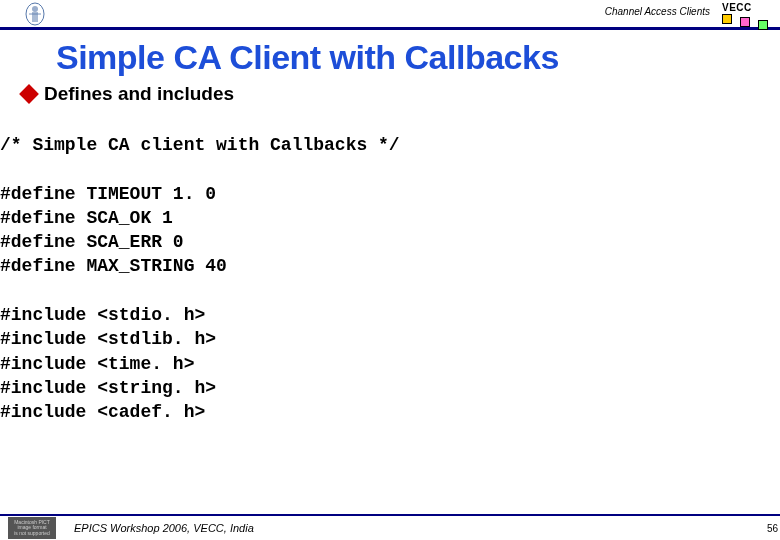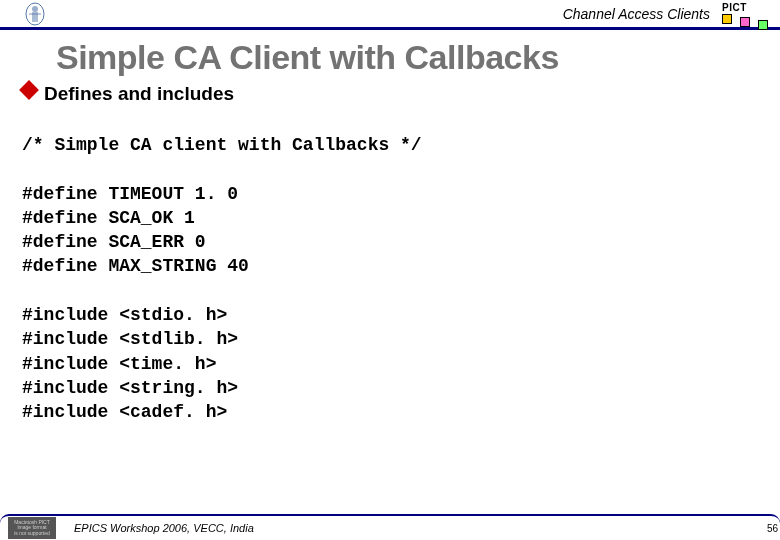--- a/index.html
+++ b/index.html
@@ -24,21 +24,21 @@
       display: flex;
       align-items: center;
       justify-content: center;
       margin-left: 10px;
     }
     .emblem-svg { width: 24px; height: 26px; }
     .header-label {
       position: absolute;
       right: 70px;
       top: 6px;
-      font-size: 14px;
+      font-size: 10px;
       font-style: italic;
       font-family: Arial, sans-serif;
     }
     .epics-logo {
       position: absolute;
       right: 8px;
       top: 2px;
       width: 50px;
       height: 30px;
     }
@@ -62,64 +62,63 @@
       border: 1.5px solid #000;
       position: absolute;
     }
     .sq1 { background: #ffcc00; left: 0; top: 0; }
     .sq2 { background: #ff66cc; left: 18px; top: 3px; }
     .sq3 { background: #66ff66; left: 36px; top: 6px; }
     .title {
       font-family: "Arial Black", Arial, sans-serif;
       font-weight: 900;
       font-size: 34px;
-      color: #737373;
+      color: #1d4ed8;
       padding: 8px 0 4px 56px;
       letter-spacing: -0.5px;
     }
     .subheading {
       display: flex;
+      align-items: center;
       padding-left: 22px;
       margin-top: 2px;
     }
     .diamond {
       width: 14px;
       height: 14px;
       background: #cc0000;
       transform: rotate(45deg);
       margin-right: 8px;
       flex-shrink: 0;
     }
     .subheading-text {
       font-size: 19px;
       font-weight: bold;
       font-family: Arial, sans-serif;
     }
     .code-block {
       font-family: "Courier New", Courier, monospace;
       font-size: 18px;
       font-weight: bold;
-      padding-left: 22px;
       padding-top: 28px;
       line-height: 1.35;
       white-space: pre;
     }
     .footer {
       position: absolute;
       bottom: 0;
       left: 0;
       right: 0;
       height: 26px;
       border-top: 2px solid #000080;
       display: flex;
       align-items: center;
       font-size: 11px;
       font-style: italic;
       font-family: Arial, sans-serif;
-      border-radius: 9px;
     }
     .footer-badge {
       width: 48px;
       height: 22px;
       margin-left: 8px;
       background: #555;
       color: #ccc;
       font-size: 5px;
       font-style: normal;
       display: flex;
@@ -151,21 +150,21 @@
   <div class="header-emblem">
     <svg class="emblem-svg" viewBox="0 0 24 26">
       <ellipse cx="12" cy="13" rx="9" ry="11" fill="none" stroke="#5577aa" stroke-width="1"></ellipse>
       <circle cx="12" cy="8" r="3" fill="#5577aa" opacity="0.6"></circle>
       <rect x="9" y="11" width="6" height="10" fill="#5577aa" opacity="0.5"></rect>
       <line x1="6" y1="13" x2="18" y2="13" stroke="#5577aa" stroke-width="0.8"></line>
     </svg>
   </div>
   <div class="header-label">Channel Access Clients</div>
   <div class="epics-logo">
-    <div class="epics-text">PICT</div>
+    <div class="epics-text">VECC</div>
     <div class="epics-squares">
       <div class="sq sq1"></div>
       <div class="sq sq2"></div>
       <div class="sq sq3"></div>
     </div>
   </div>
 </div>
 
 <h1 class="title">Simple CA Client with Callbacks</h1>
 

